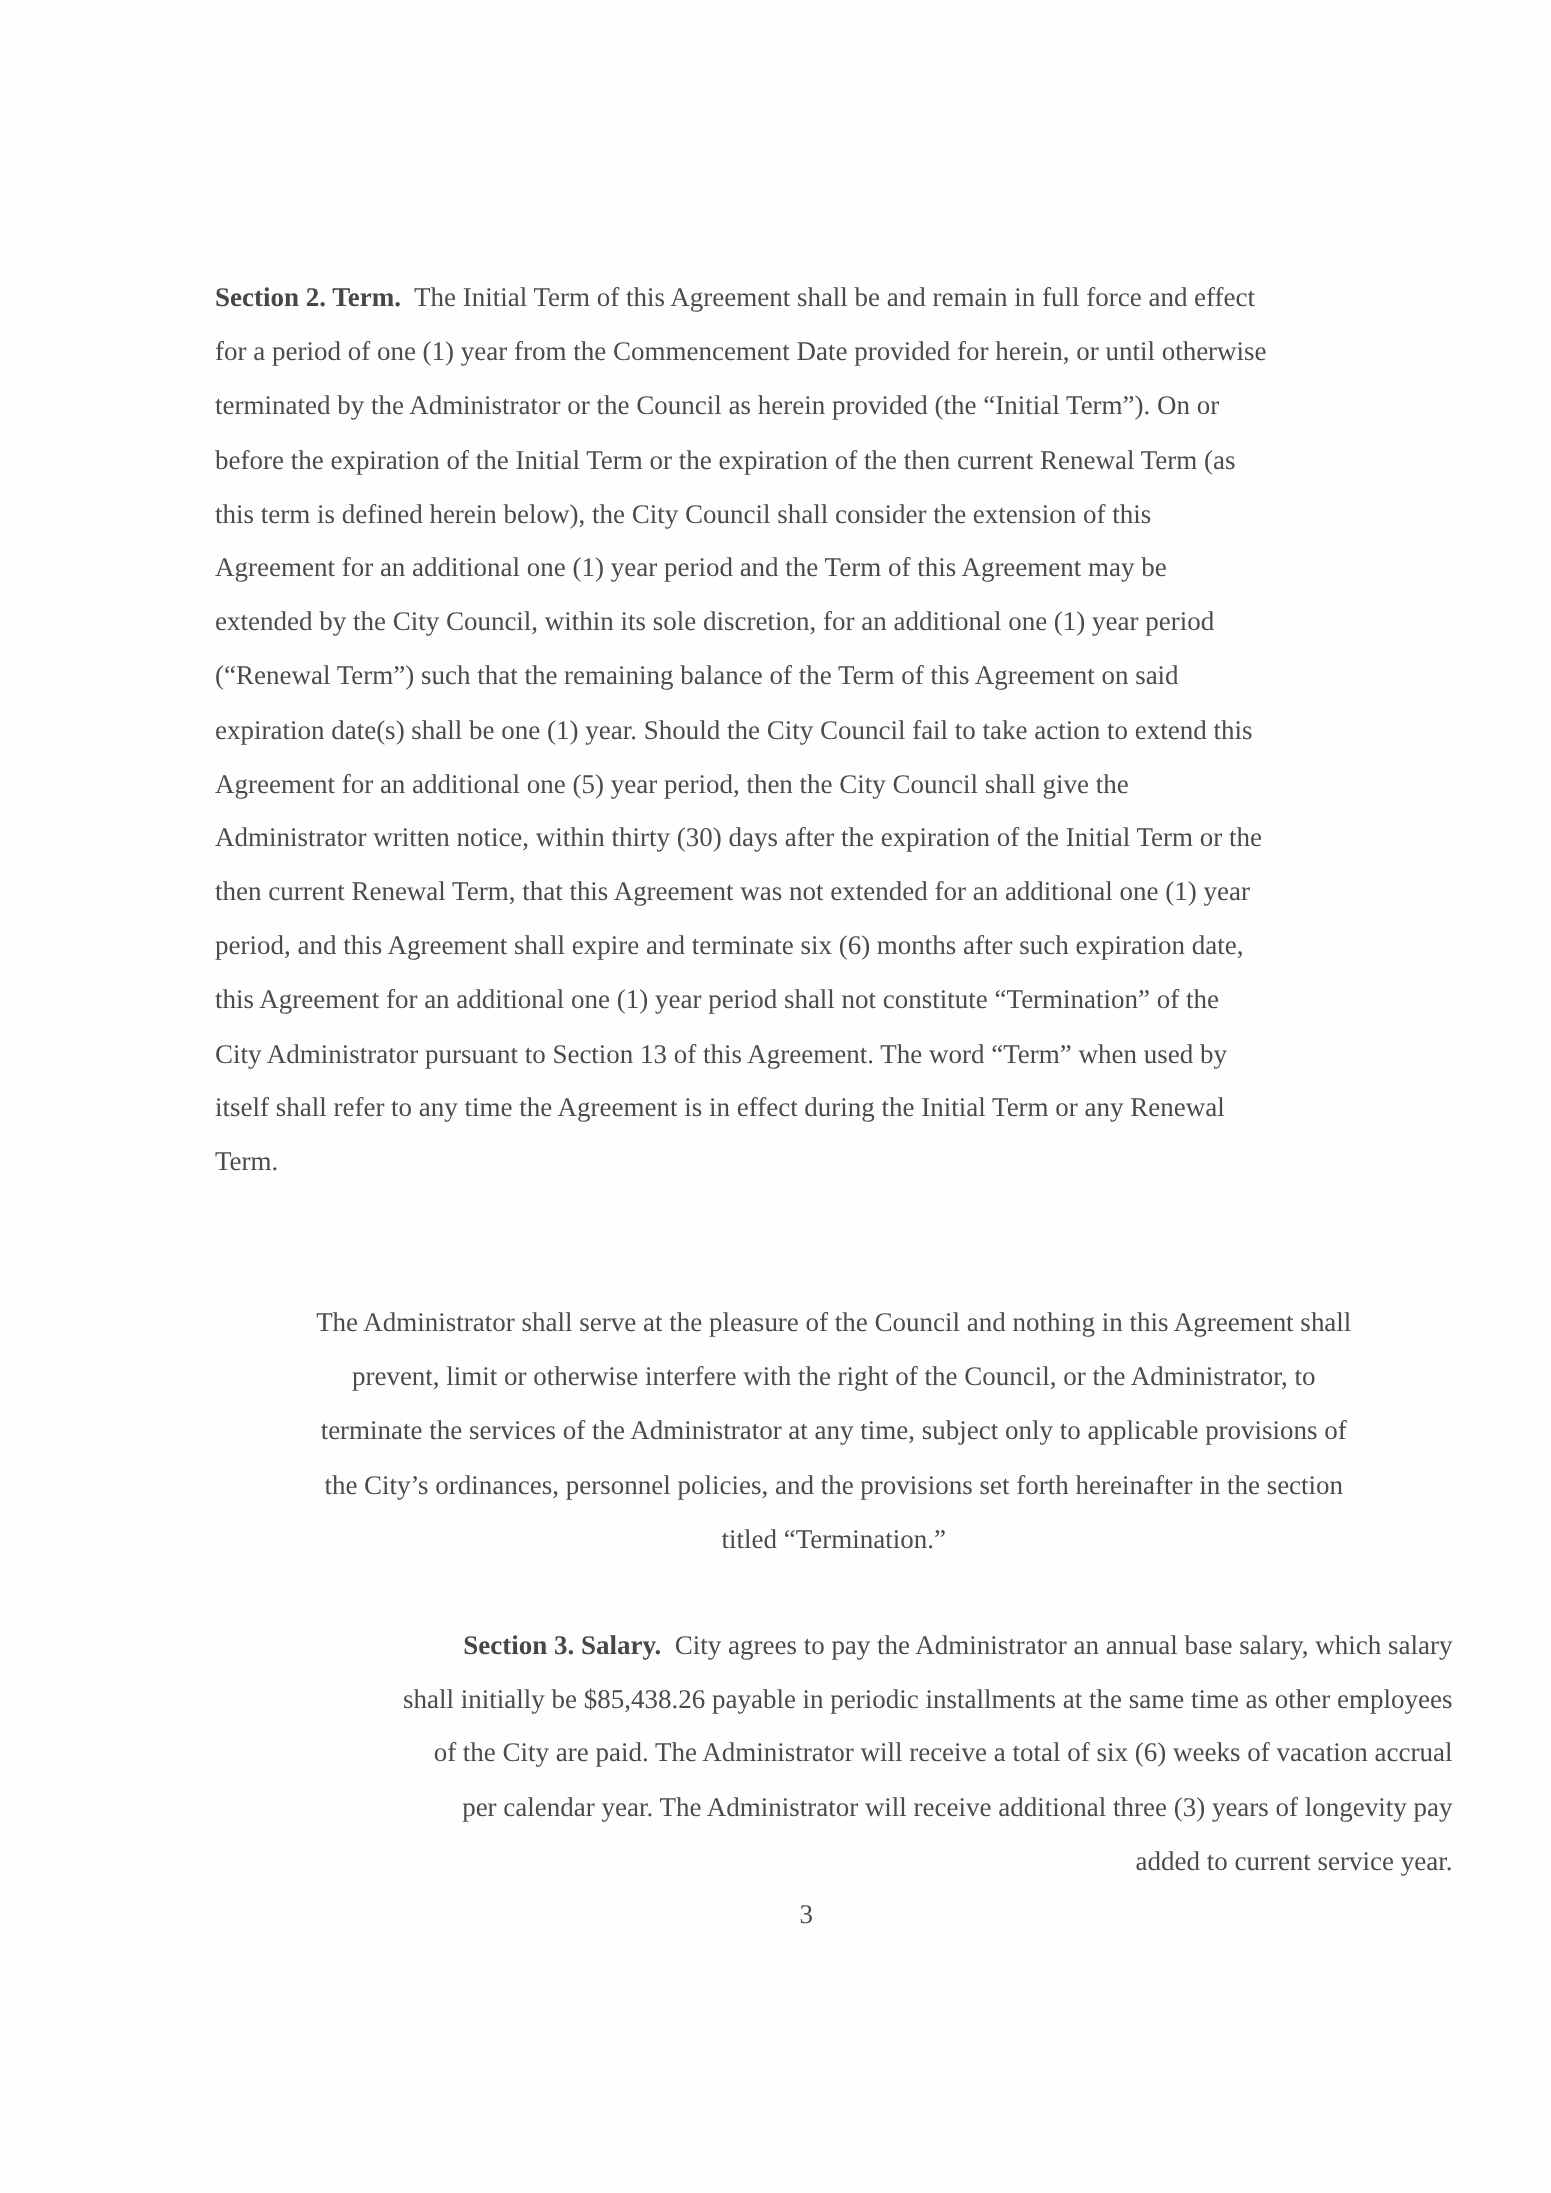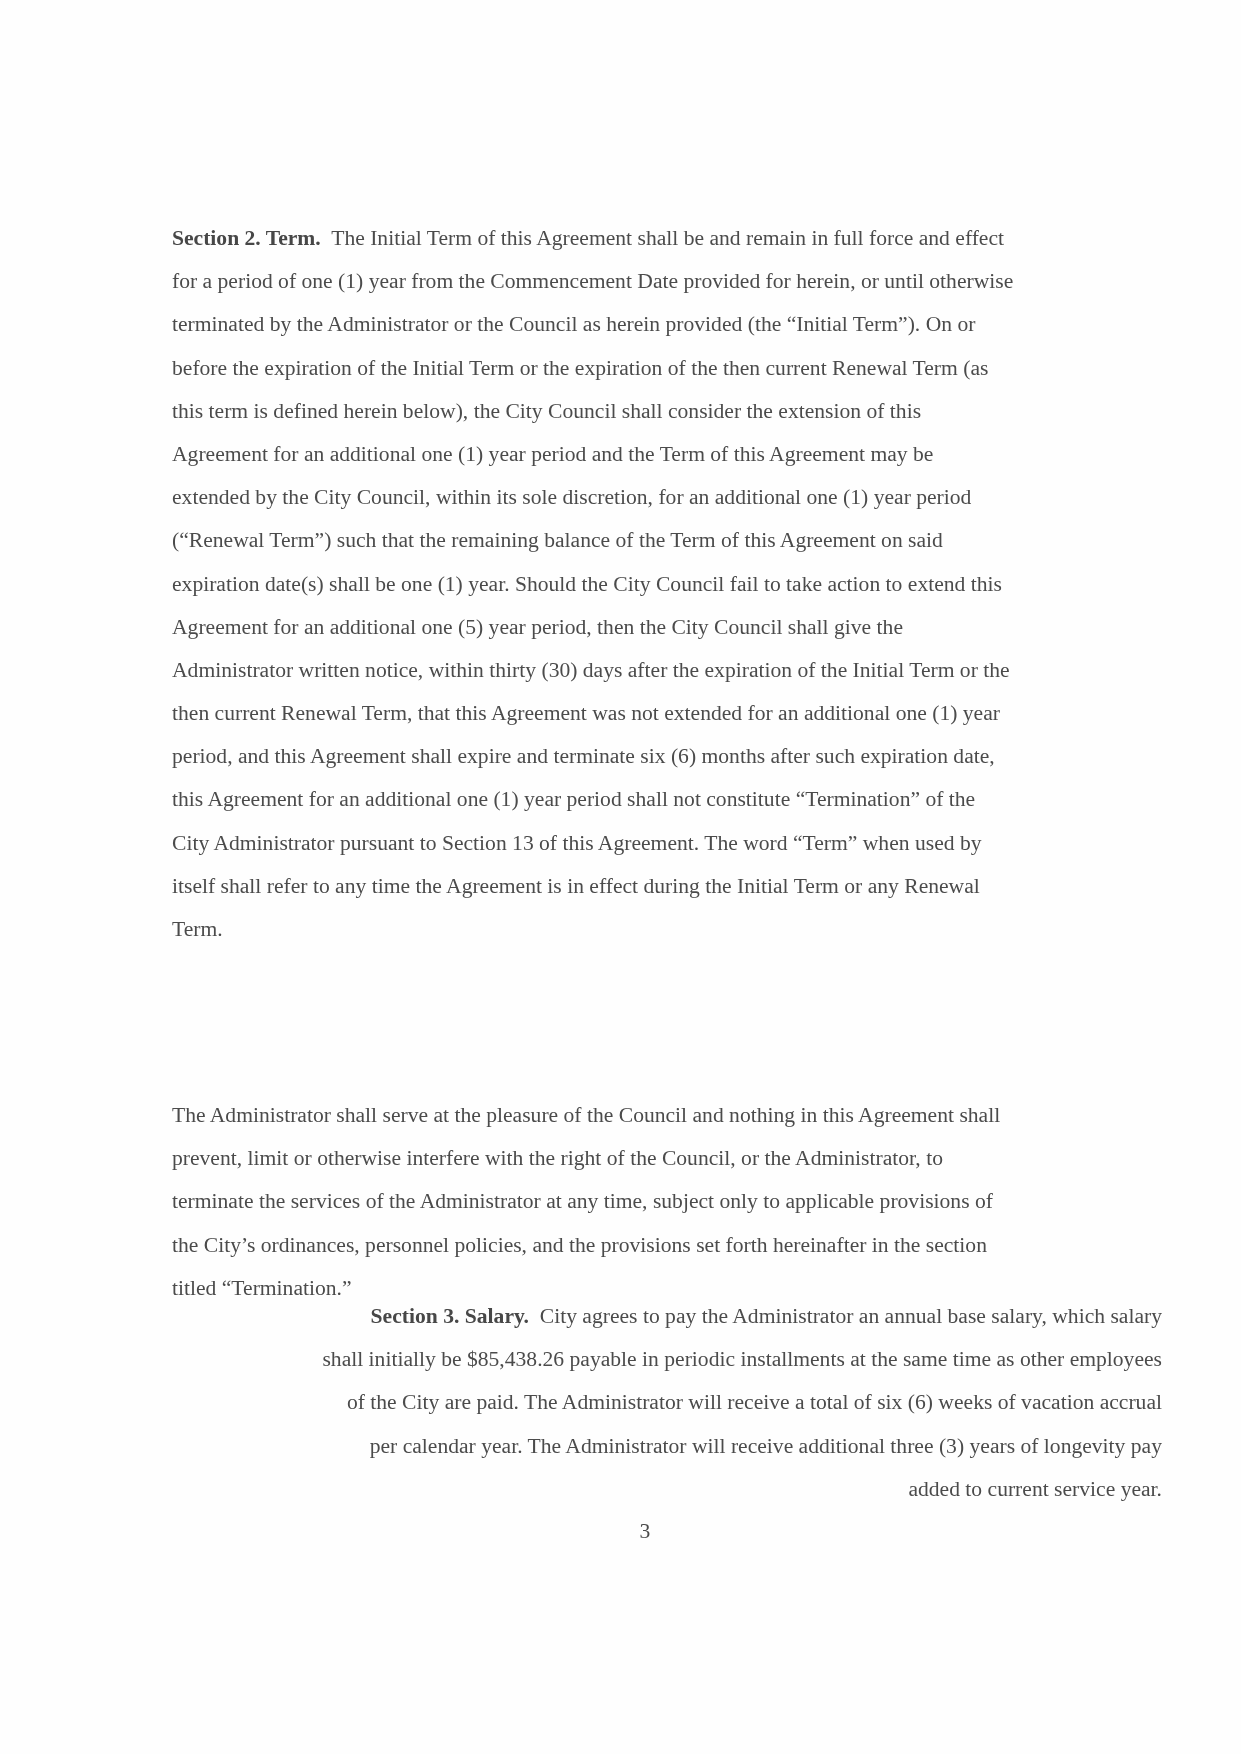--- a/index.html
+++ b/index.html
@@ -10,21 +10,21 @@
     font-family: "Liberation Serif", "DejaVu Serif", serif;
     color: #4b4b4b;
   }
   .para { position: absolute; left: 160px; width: 990px; margin-left: 12px; }
   .line {
     height: 43.2px; line-height: 43.2px;
     font-size: 21.6px; white-space: nowrap;
   }
   .heading { font-weight: bold; color: #474747; }
   .p-term { top: 217px; }
-  .p-pleasure { top: 1094px; }
+  .p-pleasure { top: 1037px; text-align: center; }
   .p-salary { top: 1295px; text-align: right; }
   .page-number {
     position: absolute; top: 1516px; left: 0; width: 1290px; text-align: center;
     font-size: 21.6px; line-height: 30px;
   }
 </style>
 </head>
 <body>
 
 <div class="page">

